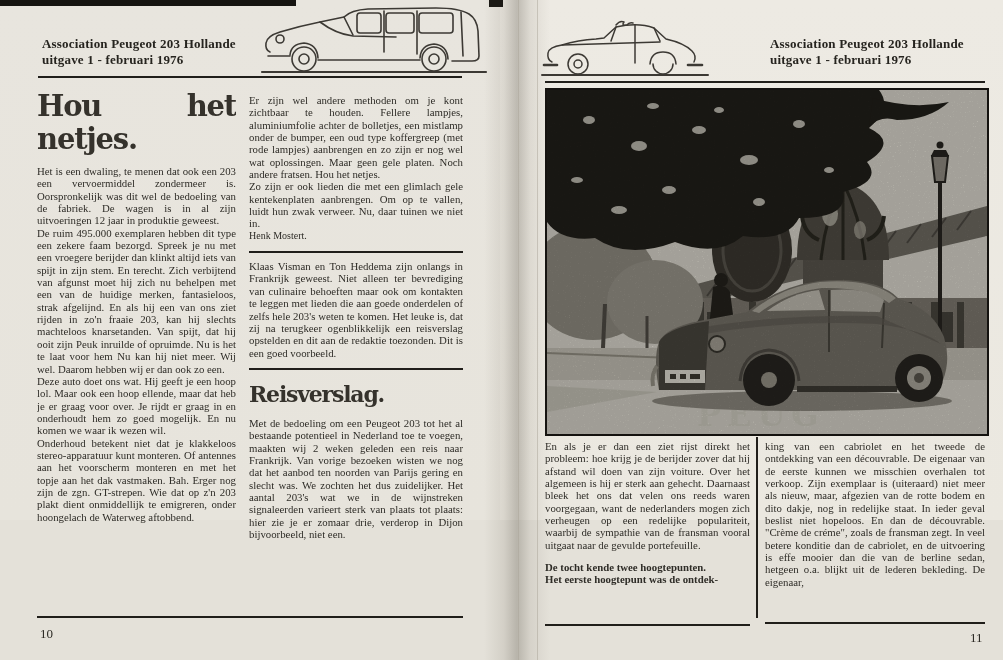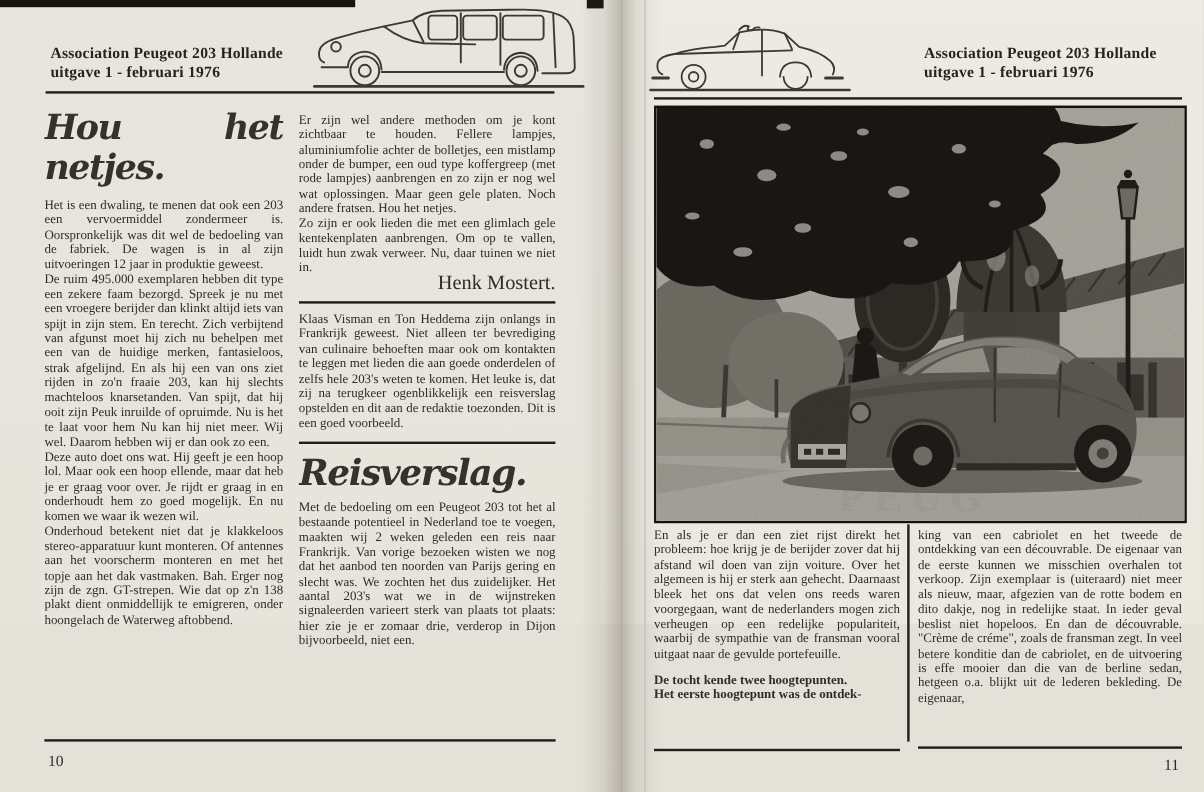--- a/index.html
+++ b/index.html
@@ -19,23 +19,23 @@
   .gutter-mark{position:absolute;left:489px;top:0;width:14px;height:7px;background:#1b1915;}
 
   .hdr{position:absolute;font-size:13px;font-weight:700;line-height:15.5px;letter-spacing:.2px;color:#26241f;}
   .rule{position:absolute;background:#201e1a;height:2px;}
   .vrule{position:absolute;background:#201e1a;width:2px;}
 
   .col{position:absolute;overflow:hidden;}
   .body-text{font-size:10.8px;line-height:12.35px;text-align:justify;color:#2e2c27;}
   .body-text p{margin:0;}
   .headline{font-family:"DejaVu Serif",serif;font-weight:700;font-size:29px;line-height:33px;
-    letter-spacing:-1.2px;color:#35322c;margin:0 0 9px 0;font-style:italic;}
-  .headline.small{font-size:30px;margin:8px 0 6px 0;}
-  .sig{margin-top:12px;font-size:17px;line-height:12.35px;text-align:right;font-family:Liberation Serif, serif;}
+    letter-spacing:-1.2px;color:#35322c;margin:0 0 9px 0;}
+  .headline.small{font-size:22px;margin:8px 0 6px 0;}
+  .sig{margin-top:12px;font-size:10px;line-height:12.35px;text-align:left;font-family:Liberation Serif, serif;}
   .inrule{height:2px;background:#201e1a;margin:9px 0 7px 0;}
   .bold-lines{font-weight:700;margin-top:10px;text-align:left;}
   .pagenum{position:absolute;font-size:13px;color:#2b2924;}
 
   .photo-frame{position:absolute;left:45px;top:88px;width:440px;height:344px;
     border:2px solid #14120f;background:#d2cfc5;box-sizing:content-box;text-align:right;}
   .photo-frame svg{display:block;}
   .car-drawing{position:absolute;}
 </style>
 </head>
@@ -72,21 +72,21 @@
     </g>
   </svg>
 
   <div class="rule" style="left:38px;top:76px;width:424px;"></div>
 
   <div class="col body-text" style="left:37px;top:90px;width:199px;height:524px;">
     <h1 class="headline">Hou het netjes.</h1>
     <p>Het is een dwaling, te menen dat ook een 203 een vervoermiddel zondermeer is. Oorspronkelijk was dit wel de bedoeling van de fabriek. De wagen is in al zijn uitvoeringen 12 jaar in produktie geweest.</p>
     <p>De ruim 495.000 exemplaren hebben dit type een zekere faam bezorgd. Spreek je nu met een vroegere berijder dan klinkt altijd iets van spijt in zijn stem. En terecht. Zich verbijtend van afgunst moet hij zich nu behelpen met een van de huidige merken, fantasieloos, strak afgelijnd. En als hij een van ons ziet rijden in zo'n fraaie 203, kan hij slechts machteloos knarsetanden. Van spijt, dat hij ooit zijn Peuk inruilde of opruimde. Nu is het te laat voor hem Nu kan hij niet meer. Wij wel. Daarom hebben wij er dan ook zo een.</p>
     <p>Deze auto doet ons wat. Hij geeft je een hoop lol. Maar ook een hoop ellende, maar dat heb je er graag voor over. Je rijdt er graag in en onderhoudt hem zo goed mogelijk. En nu komen we waar ik wezen wil.</p>
-    <p>Onderhoud betekent niet dat je klakkeloos stereo-apparatuur kunt monteren. Of antennes aan het voorscherm monteren en met het topje aan het dak vastmaken. Bah. Erger nog zijn de zgn. GT-strepen. Wie dat op z'n 138 plakt dient onmiddellijk te emigreren, onder hoongelach de Waterweg aftobbend.</p>
+    <p>Onderhoud betekent niet dat je klakkeloos stereo-apparatuur kunt monteren. Of antennes aan het voorscherm monteren en met het topje aan het dak vastmaken. Bah. Erger nog zijn de zgn. GT-strepen. Wie dat op z'n 203 plakt dient onmiddellijk te emigreren, onder hoongelach de Waterweg aftobbend.</p>
   </div>
 
   <div class="col body-text" style="left:249px;top:94px;width:214px;height:522px;">
     <p>Er zijn wel andere methoden om je kont zichtbaar te houden. Fellere lampjes, aluminiumfolie achter de bolletjes, een mistlamp onder de bumper, een oud type koffergreep (met rode lampjes) aanbrengen en zo zijn er nog wel wat oplossingen. Maar geen gele platen. Noch andere fratsen. Hou het netjes.</p>
     <p>Zo zijn er ook lieden die met een glimlach gele kentekenplaten aanbrengen. Om op te vallen, luidt hun zwak verweer. Nu, daar tuinen we niet in.</p>
     <p class="sig">Henk Mostert.</p>
     <div class="inrule"></div>
     <p>Klaas Visman en Ton Heddema zijn onlangs in Frankrijk geweest. Niet alleen ter bevrediging van culinaire behoeften maar ook om kontakten te leggen met lieden die aan goede onderdelen of zelfs hele 203's weten te komen. Het leuke is, dat zij na terugkeer ogenblikkelijk een reisverslag opstelden en dit aan de redaktie toezonden. Dit is een goed voorbeeld.</p>
     <div class="inrule"></div>
     <h1 class="headline small">Reisverslag.</h1>

